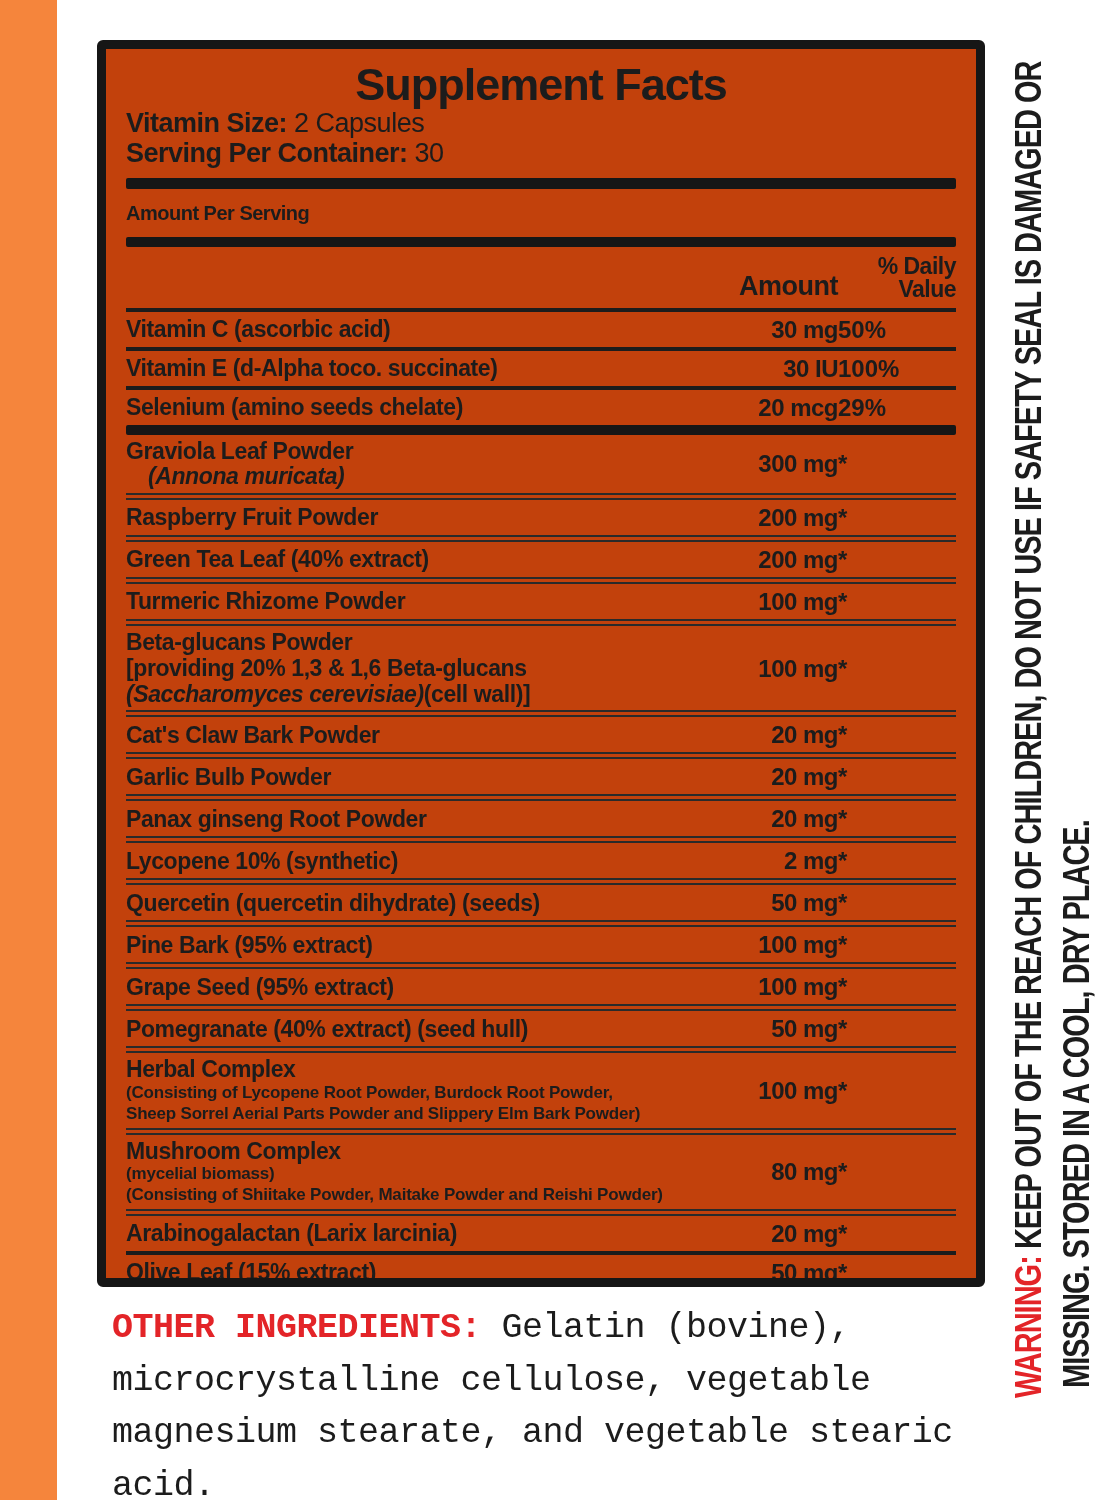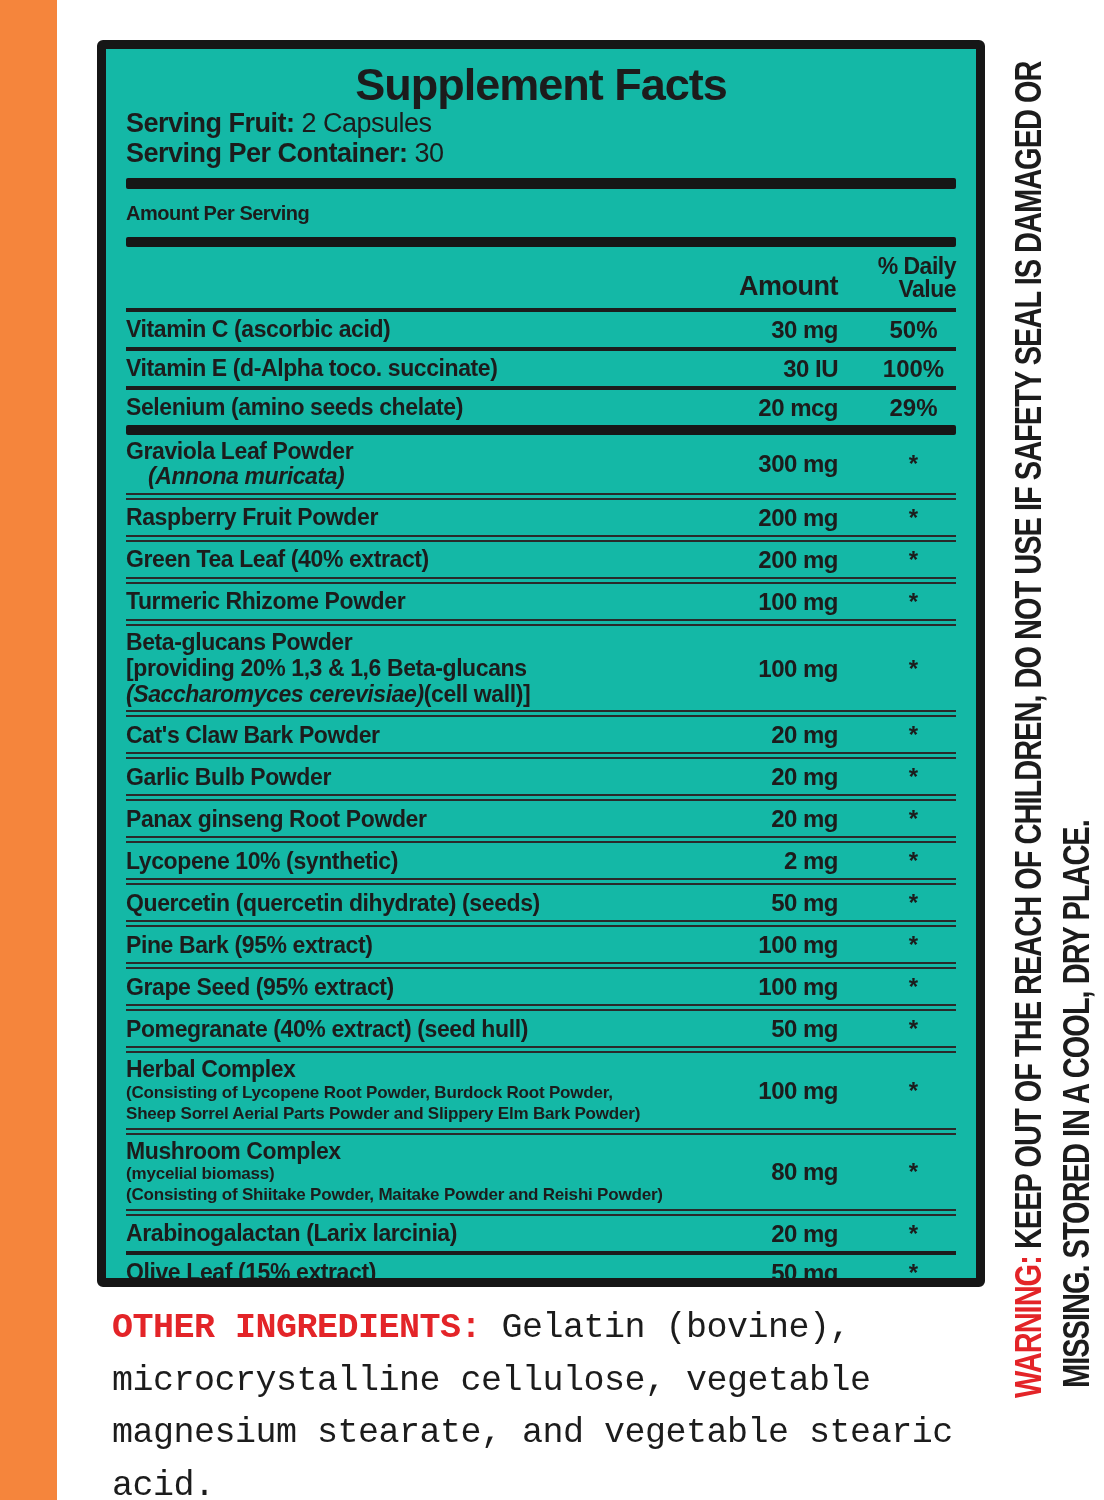--- a/index.html
+++ b/index.html
@@ -8,21 +8,21 @@
     background: #ffffff; color: #1c1c1c;
     font-family: "Liberation Sans", sans-serif;
   }
   .stripe {
     position: absolute; left: 0; top: 0; width: 57px; height: 1500px;
     background: #F5853C;
   }
   .facts-box {
     position: absolute; left: 97px; top: 40px; width: 888px; height: 1247px;
     box-sizing: border-box; border: 9px solid #161616; border-radius: 6px;
-    background: #14b8a6; padding: 10px 20px 6px 20px; overflow: hidden;
+    background: #c2410c; padding: 10px 20px 6px 20px; overflow: hidden;
   }
   .title {
     text-align: center; font-size: 45px; font-weight: bold;
     letter-spacing: -1px; line-height: 1.05; margin-top: 2px;
   }
   .serving-line { font-size: 27px; line-height: 1.12; letter-spacing: -0.5px; }
   .serving-line .lbl { font-weight: bold; }
   .bar { background: #161616; height: 11px; border-radius: 2px; }
   .bar1 { margin: 9px 0 7px 0; }
   .bar2 { margin: 4px 0 0 0; height: 10px; }
@@ -40,21 +40,21 @@
   .row {
     display: grid; grid-template-columns: 1fr 150px 118px;
     align-items: center; padding: 4px 0 3px 0;
   }
   .cell-name { font-size: 23px; font-weight: bold; line-height: 1.12; letter-spacing: -0.4px; }
   .cell-name .sub { font-weight: bold; }
   .cell-name .sub.small { font-size: 17px; line-height: 1.22; letter-spacing: -0.2px; }
   .cell-name .sub .it { font-style: italic; }
   .cell-name .sub.indent { padding-left: 22px; }
   .cell-amt { text-align: right; font-size: 24px; font-weight: bold; white-space: nowrap; letter-spacing: -0.5px; }
-  .cell-dv { text-align: center; font-size: 24px; font-weight: bold; margin-left: 33px; }
+  .cell-dv { text-align: left; font-size: 24px; font-weight: bold; }
   .other {
     position: absolute; left: 112px; top: 1302px; width: 912px;
     font-size: 35px; line-height: 1.5; letter-spacing: -0.5px; color: #1c1c1c; font-family: Liberation Mono, monospace;
   }
   .other .red { color: #E32428; font-weight: bold; }
   .warn-col {
     position: absolute; white-space: nowrap;
     font-weight: bold; font-size: 29px; letter-spacing: -1px;
     transform-origin: 0 0; transform: rotate(-90deg) scaleY(1.28);
     color: #1c1c1c;
@@ -65,21 +65,21 @@
 </style>
 </head>
 <body>
 
 <div class="stripe"></div>
 
 <div class="facts-box">
   <div class="title">Supplement Facts</div>
 
   <div class="serving-line">
-    <span class="lbl">Serving Fruit:</span><span> 2 Capsules</span>
+    <span class="lbl">Vitamin Size:</span><span> 2 Capsules</span>
   </div>
   <div class="serving-line">
     <span class="lbl">Serving Per Container:</span><span> 30</span>
   </div>
 
   <div class="bar bar1"></div>
 
   <div class="aps">Amount Per Serving</div>
 
   <div class="bar bar2"></div>

